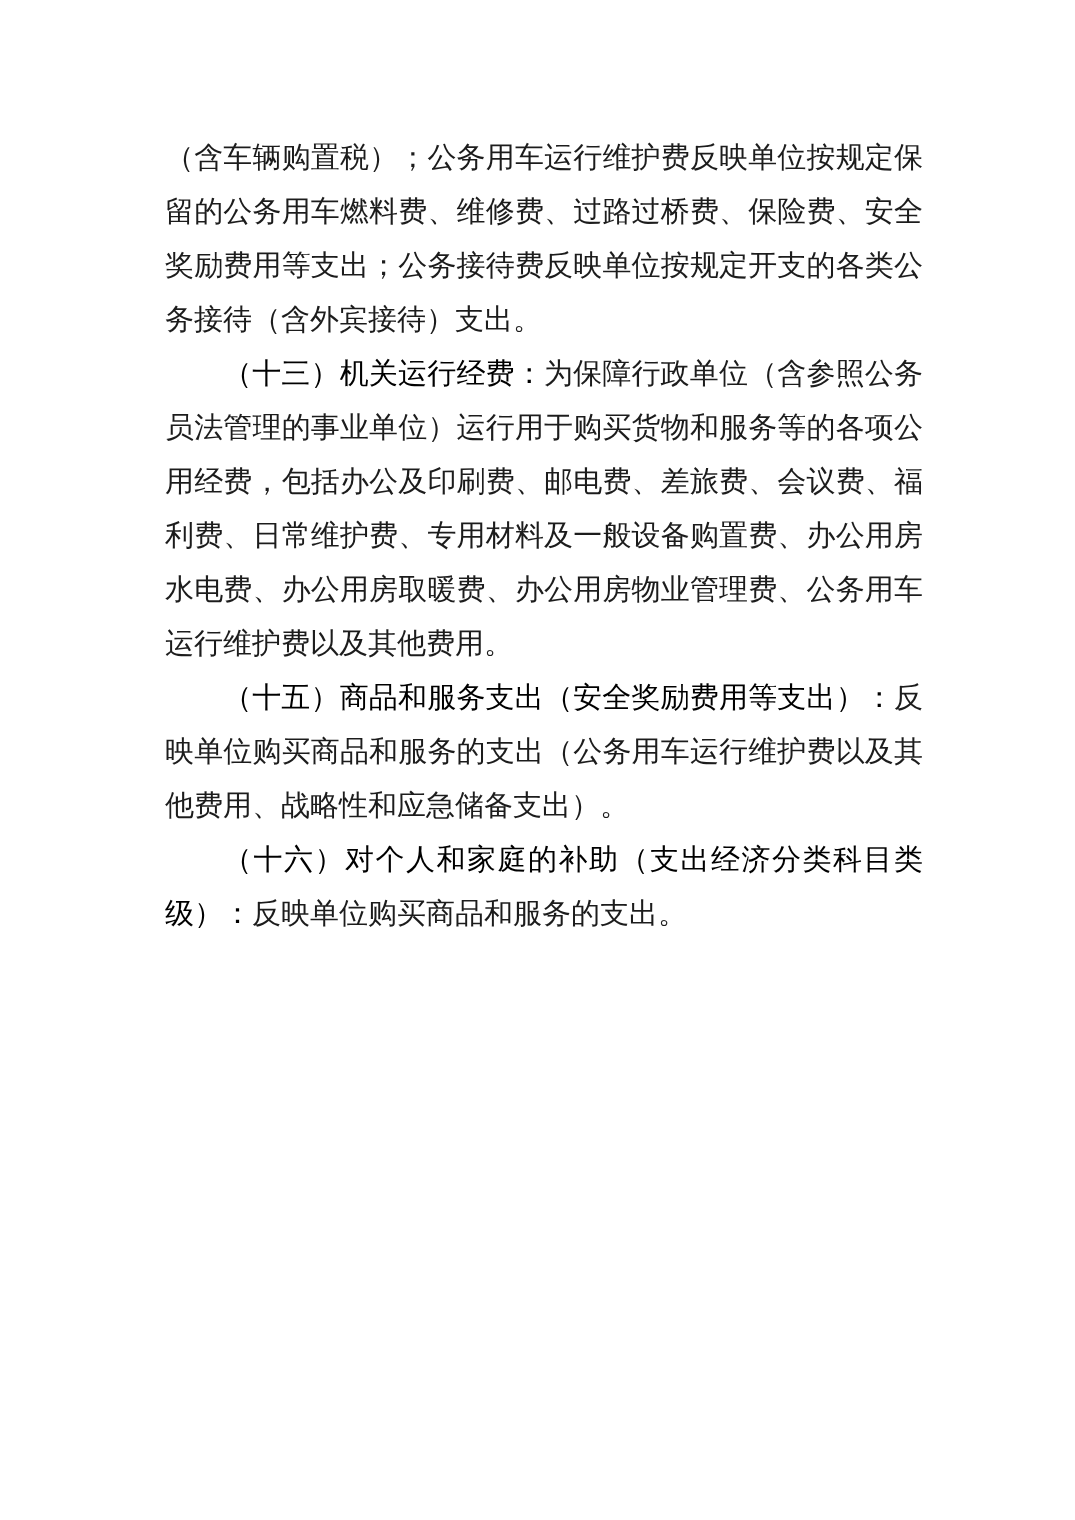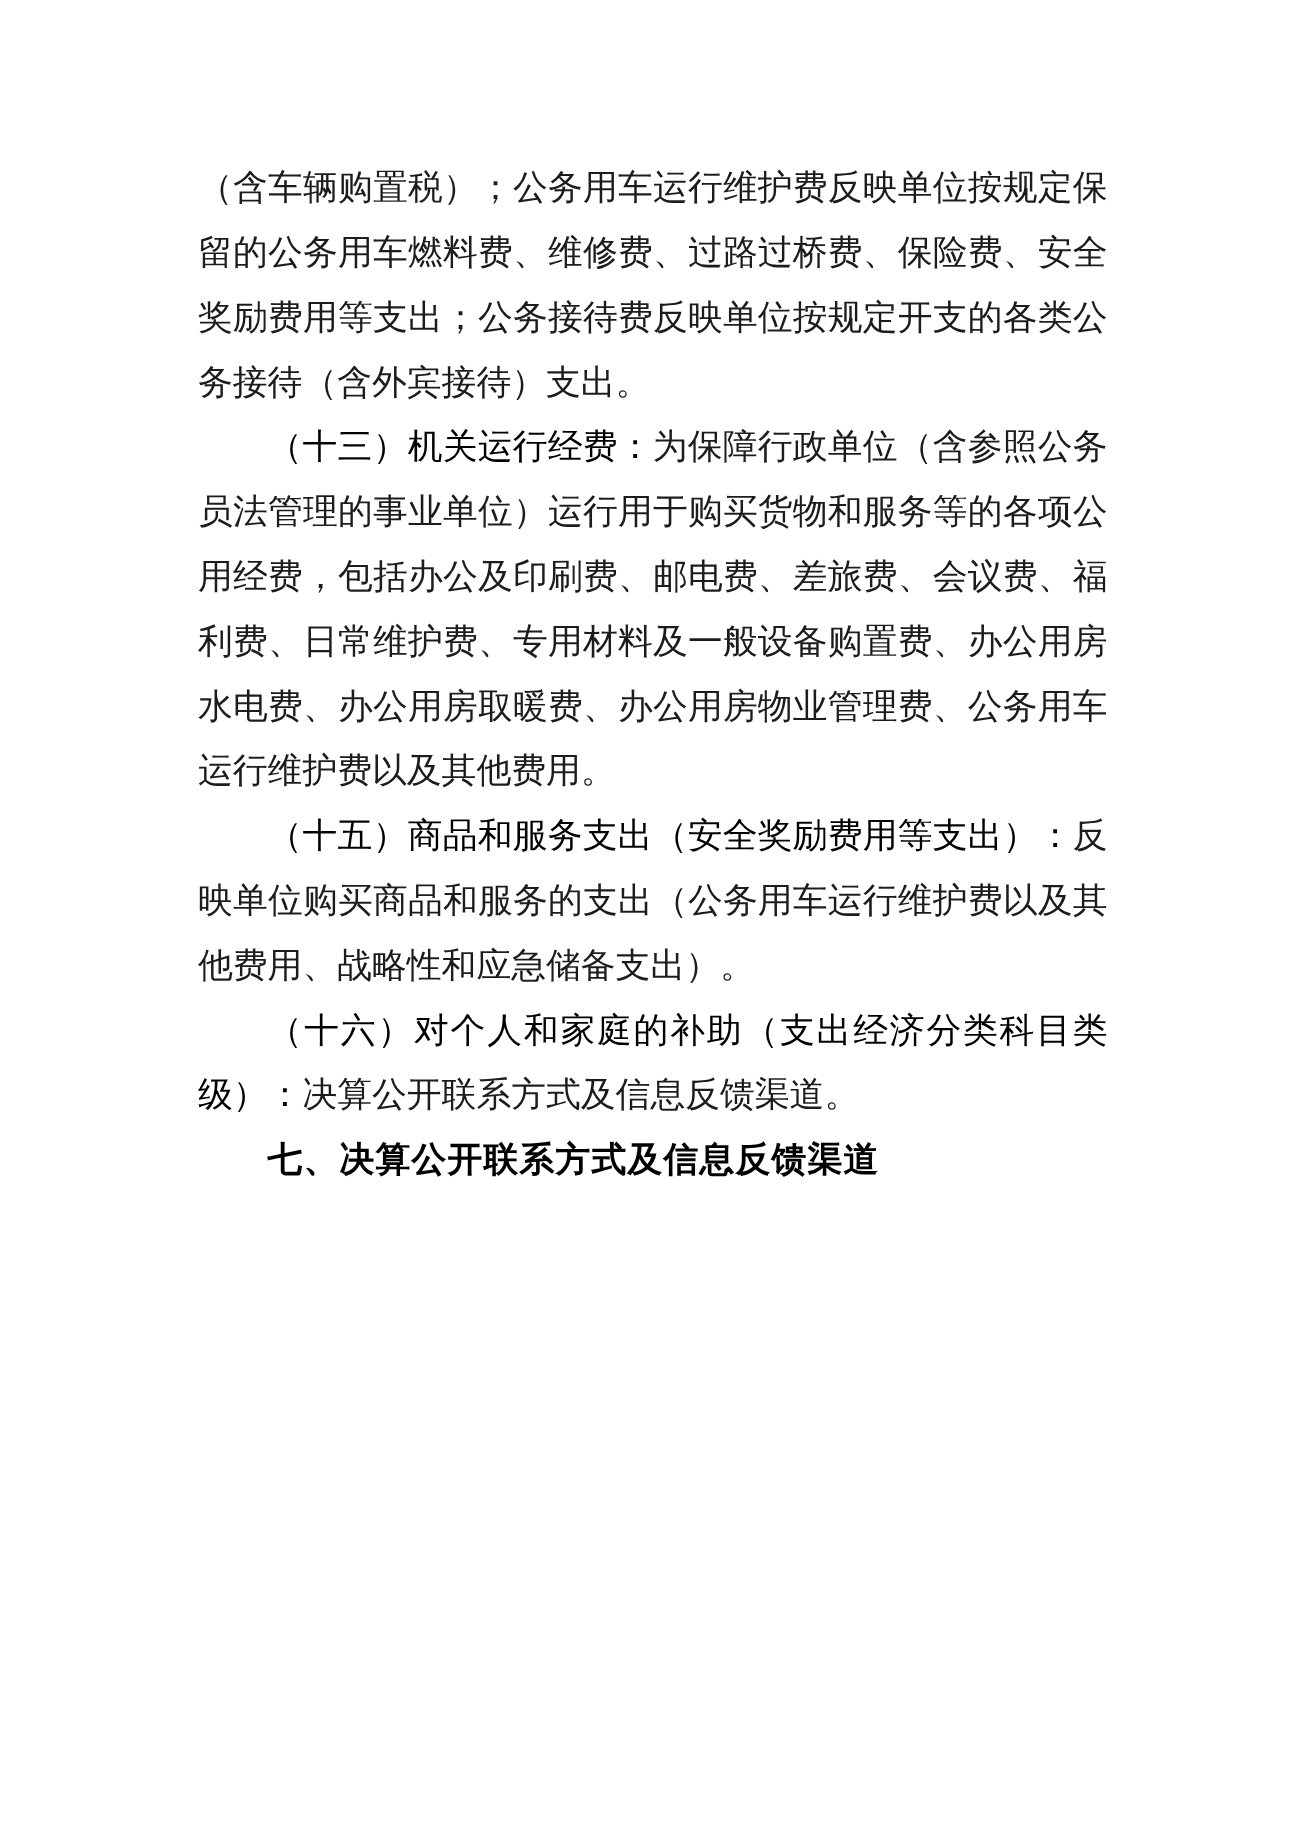--- a/index.html
+++ b/index.html
@@ -59,18 +59,17 @@
 </style>
 </head>
 <body>
 
 <div class="page">
   <div class="content">
     <div id="paragraphs">
         <p class="para"><span>（含车辆购置税）；公务用车运行维护费反映单位按规定保留的公务用车燃料费、维修费、过路过桥费、保险费、安全奖励费用等支出；公务接待费反映单位按规定开支的各类公务接待（含外宾接待）支出。</span></p>
         <p class="para indent"><b class="lead">（十三）机关运行经费：</b><span>为保障行政单位（含参照公务员法管理的事业单位）运行用于购买货物和服务等的各项公用经费，包括办公及印刷费、邮电费、差旅费、会议费、福利费、日常维护费、专用材料及一般设备购置费、办公用房水电费、办公用房取暖费、办公用房物业管理费、公务用车运行维护费以及其他费用。</span></p>
         <p class="para indent"><b class="lead">（十五）商品和服务支出（安全奖励费用等支出）：</b><span>反映单位购买商品和服务的支出（公务用车运行维护费以及其他费用、战略性和应急储备支出）。</span></p>
-        <p class="para indent"><b class="lead">（十六）对个人和家庭的补助（支出经济分类科目类级）：</b><span>决算公开联系方式及信息反馈渠道。</span></p>
+        <p class="para indent"><b class="lead">（十六）对个人和家庭的补助（支出经济分类科目类级）：</b><span>反映单位购买商品和服务的支出。</span></p>
       </div>
-    <p class="para indent heading">七、决算公开联系方式及信息反馈渠道</p>
   </div>
   <div class="footer">- 6 -</div>
 </div>
 
 </body></html>

